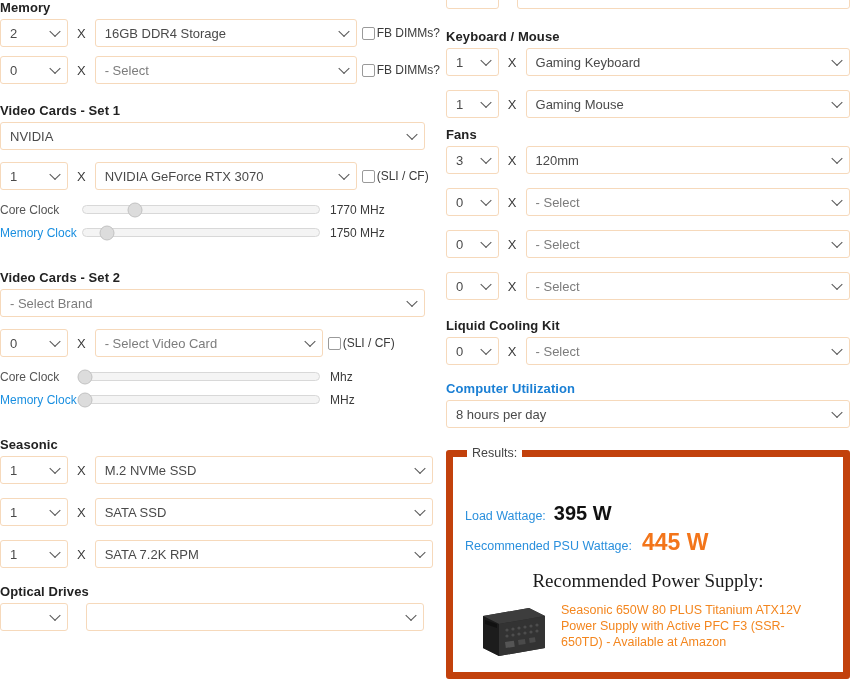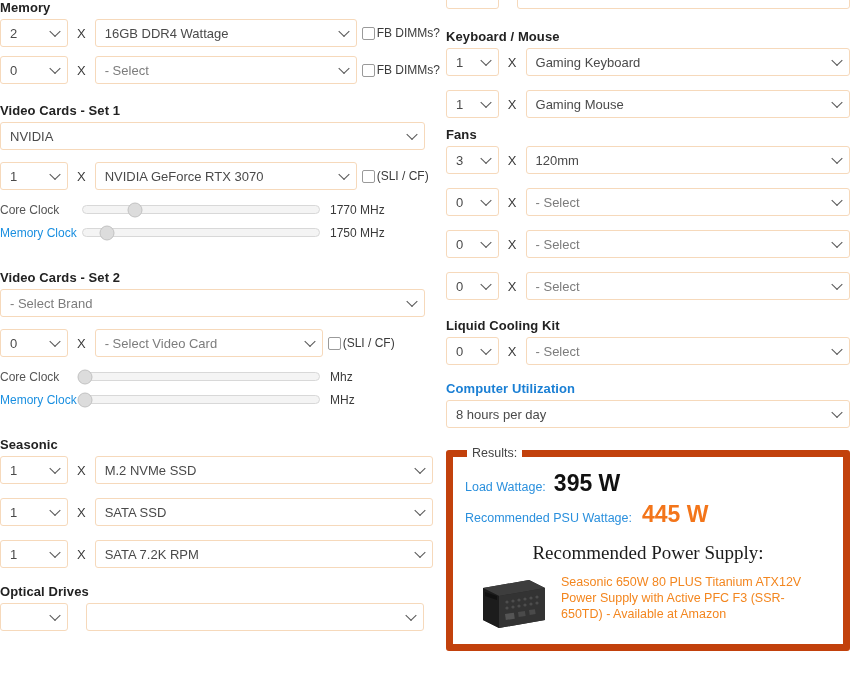--- a/index.html
+++ b/index.html
@@ -85,22 +85,23 @@
     border-radius: 3px;
     margin: 0 0 0 0;
     padding: 6px 12px 12px 12px;
   }
   .results legend {
     font-size: 12.5px; color: #444; padding: 0 5px; margin-left: 2px;
   }
   .res-line { display: flex; align-items: baseline; margin-top: 4px; }
   .res-key { font-size: 12.5px; color: #2b90dd; }
   .res-val-load {
-    font-size: 23px; font-weight: bold; color: #111; margin-left: 8px;
+    font-size: 20px; font-weight: bold; color: #111; margin-left: 8px;
     font-family: "Liberation Sans", sans-serif;
+    margin-top: 32px;
   }
   .res-val-psu {
     font-size: 23px; font-weight: bold; color: #f3751a; margin-left: 10px;
   }
   .rps-title {
     font-family: "Liberation Serif", serif;
     font-size: 19px; color: #1b1b1b;
     text-align: center; margin: 14px 0 10px 0;
   }
   .product { display: flex; align-items: flex-start; padding-left: 10px; }
@@ -119,21 +120,21 @@
 <div class="page">
 
   <div class="col-left">
 
     <div>
       <div class="sec-title">Memory</div>
 
       <div class="row">
         <div class="sel qty">2</div>
         <span class="xsep">X</span>
-        <div class="sel item-l-narrow">16GB DDR4 Wattage</div>
+        <div class="sel item-l-narrow">16GB DDR4 Storage</div>
         <div class="cb-wrap">
           <div class="cb"></div>
           <span class="cb-label">FB DIMMs?</span>
         </div>
       </div>
 
       <div class="row">
         <div class="sel qty">0</div>
         <span class="xsep">X</span>
         <div class="sel item-l-narrow placeholder">- Select</div>

